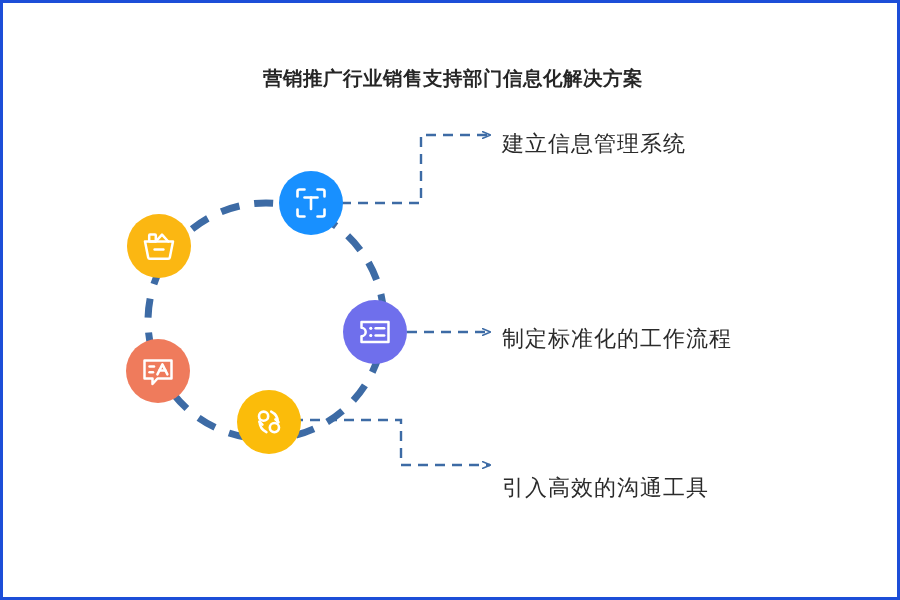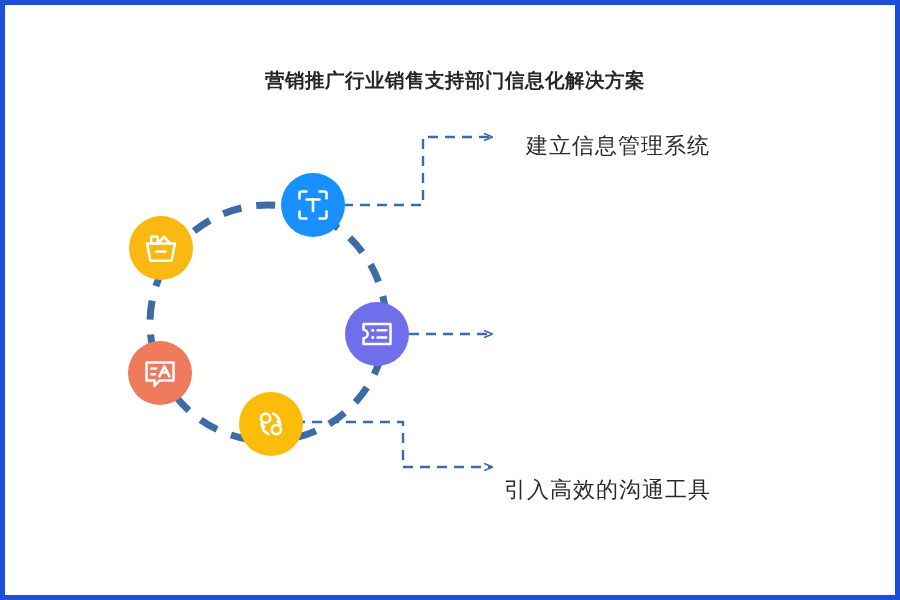--- a/index.html
+++ b/index.html
@@ -8,21 +8,21 @@
     background: #ffffff;
   }
   body {
     font-family: "Liberation Sans", "DejaVu Sans", sans-serif;
   }
   #canvas {
     position: relative;
     width: 900px;
     height: 600px;
     background: #ffffff;
-    border: 5px solid #1d4ed8;
+    border: 3px solid #1d4ed8;
     box-sizing: border-box;
     overflow: hidden;
   }
   #title {
     position: absolute;
     left: 0;
     top: 62px;
     width: 900px;
     text-align: center;
     font-size: 19.5px;
@@ -181,19 +181,20 @@
           <path d="M18.6,21.6 H27.2"></path>
         </g>
         <g fill="#ffffff">
           <circle cx="13.8" cy="14.2" r="1.5"></circle>
           <circle cx="13.8" cy="21.6" r="1.5"></circle>
         </g>
       </svg>
     </span>
   </div>
 
-  <div class="label" style="left:521px; top:126px;">建立信息管理系统</div>
-
+  <div class="label" style="left:499px; top:126px;">建立信息管理系统</div>
+
+  <div class="label" style="left:499px; top:321px;">制定标准化的工作流程</div>
 
   <div class="label" style="left:499px; top:470px;">引入高效的沟通工具</div>
 
 
 </div>
 
 </body></html>

